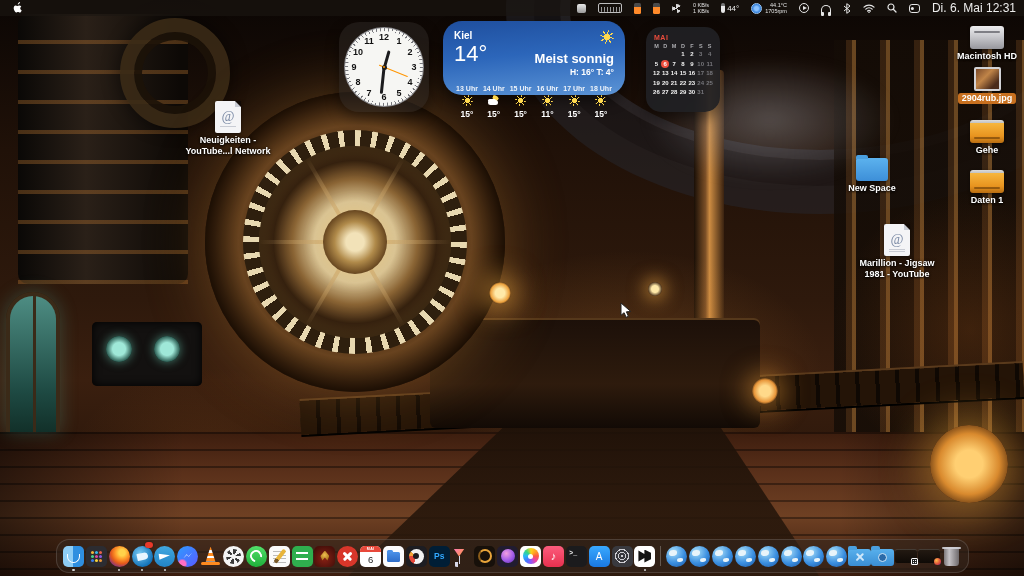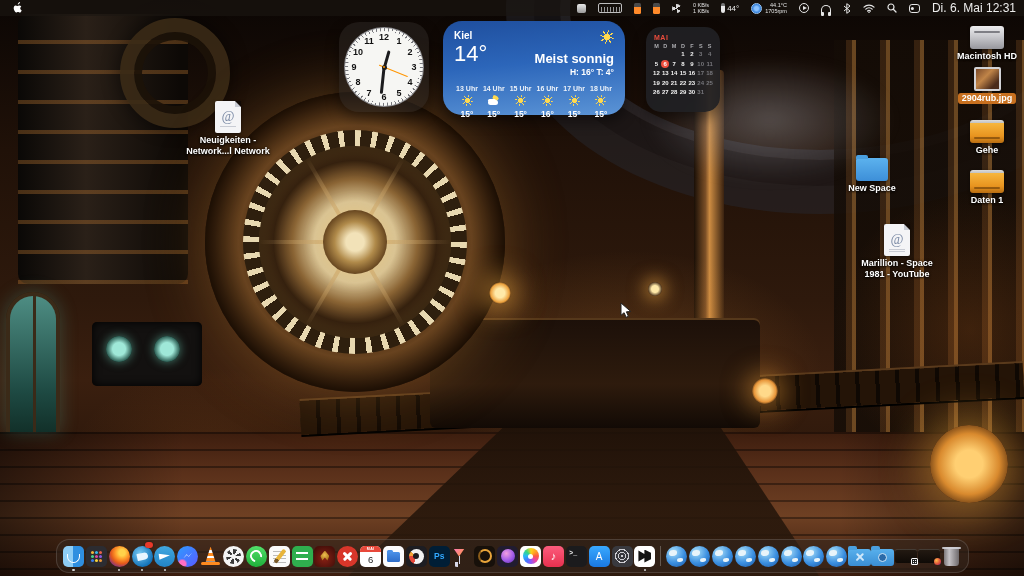--- a/index.html
+++ b/index.html
@@ -107,21 +107,21 @@
   .tick-ring{position:absolute;inset:1px;border-radius:50%;background:repeating-conic-gradient(#77777c 0 1.4deg,#f6f6f3 1.4deg 6deg);}
   .face-inner{position:absolute;inset:4px;border-radius:50%;background:#f6f6f3;}
   .clock-num{position:absolute;font-size:9px;font-weight:bold;color:#111;transform:translate(-50%,-50%);}
   .hand{position:absolute;left:50%;top:50%;transform-origin:50% 100%;border-radius:2px;background:#1c1c1e;}
   .hand-h{width:3px;height:17px;margin-left:-1.5px;margin-top:-17px;}
   .hand-m{width:2.6px;height:27px;margin-left:-1.3px;margin-top:-27px;}
   .hand-s{width:1.2px;height:31px;margin-left:-.6px;margin-top:-26px;background:#ff9500;transform-origin:50% 83.9%;}
   .hub{position:absolute;left:50%;top:50%;width:5px;height:5px;margin:-2.5px 0 0 -2.5px;border-radius:50%;background:#1c1c1e;}
   .hub:after{content:"";position:absolute;left:1.5px;top:1.5px;width:2px;height:2px;border-radius:50%;background:#ff9500;}
 
-  #weather-widget{left:443px;top:21px;width:182px;height:94px;border-radius:19px;
+  #weather-widget{left:443px;top:21px;width:182px;height:74px;border-radius:19px;
     background:linear-gradient(175deg,#1f4f9e 0%,#2c66ba 45%,#5b94d6 100%);
     color:#fff;padding:9px 11px 7px;box-shadow:0 6px 14px rgba(0,0,0,.45);}
   .w-top{display:flex;justify-content:space-between;}
   .w-city{font-size:10px;font-weight:bold;}
   .w-temp{font-size:22px;font-weight:300;line-height:1;margin-top:2px;}
   .w-right{display:flex;flex-direction:column;align-items:flex-end;gap:1px;}
   .w-cond{font-size:13px;font-weight:bold;margin-top:6px;}
   .w-hilo{font-size:8.5px;font-weight:bold;}
   .w-hours{display:flex;justify-content:space-between;margin-top:8px;}
   .w-col{display:flex;flex-direction:column;align-items:center;gap:3px;width:26px;}
@@ -404,21 +404,21 @@
         <span class="w-ht">15°</span>
       </div>
       <div class="w-col">
         <span class="w-hl">15 Uhr</span>
         <span class="wicon wicon-sun"></span>
         <span class="w-ht">15°</span>
       </div>
       <div class="w-col">
         <span class="w-hl">16 Uhr</span>
         <span class="wicon wicon-sun"></span>
-        <span class="w-ht">16°</span>
+        <span class="w-ht">11°</span>
       </div>
       <div class="w-col">
         <span class="w-hl">17 Uhr</span>
         <span class="wicon wicon-sun"></span>
         <span class="w-ht">15°</span>
       </div>
       <div class="w-col">
         <span class="w-hl">18 Uhr</span>
         <span class="wicon wicon-sun"></span>
         <span class="w-ht">15°</span>
@@ -473,35 +473,35 @@
       <span class="cal-d dim"><span></span></span>
     </div>
 </div>
 
 <div class="dicon" style="left:180px;top:101px;width:96px;">
   <div class="webloc">
       <span class="at">@</span>
     </div>
   <div class="dlabel">
     <div>Neuigkeiten -</div>
-    <div>Network...l Network</div>
+    <div>YouTube...l Network</div>
   </div>
 </div>
 
 <div class="dicon" style="left:832px;top:158px;width:80px;">
   <div class="dfolder"></div>
   <div class="dlabel">New Space</div>
 </div>
 
 <div class="dicon" style="left:845px;top:224px;width:104px;">
   <div class="webloc">
       <span class="at">@</span>
     </div>
   <div class="dlabel">
-    <div>Marillion - Space</div>
+    <div>Marillion - Jigsaw</div>
     <div>1981 - YouTube</div>
   </div>
 </div>
 
 <div class="dicon" style="left:950px;top:26px;width:74px;">
   <div class="drive drive-int"></div>
   <div class="dlabel">Macintosh HD</div>
 </div>
 
 <div class="dicon" style="left:950px;top:67px;width:74px;">

